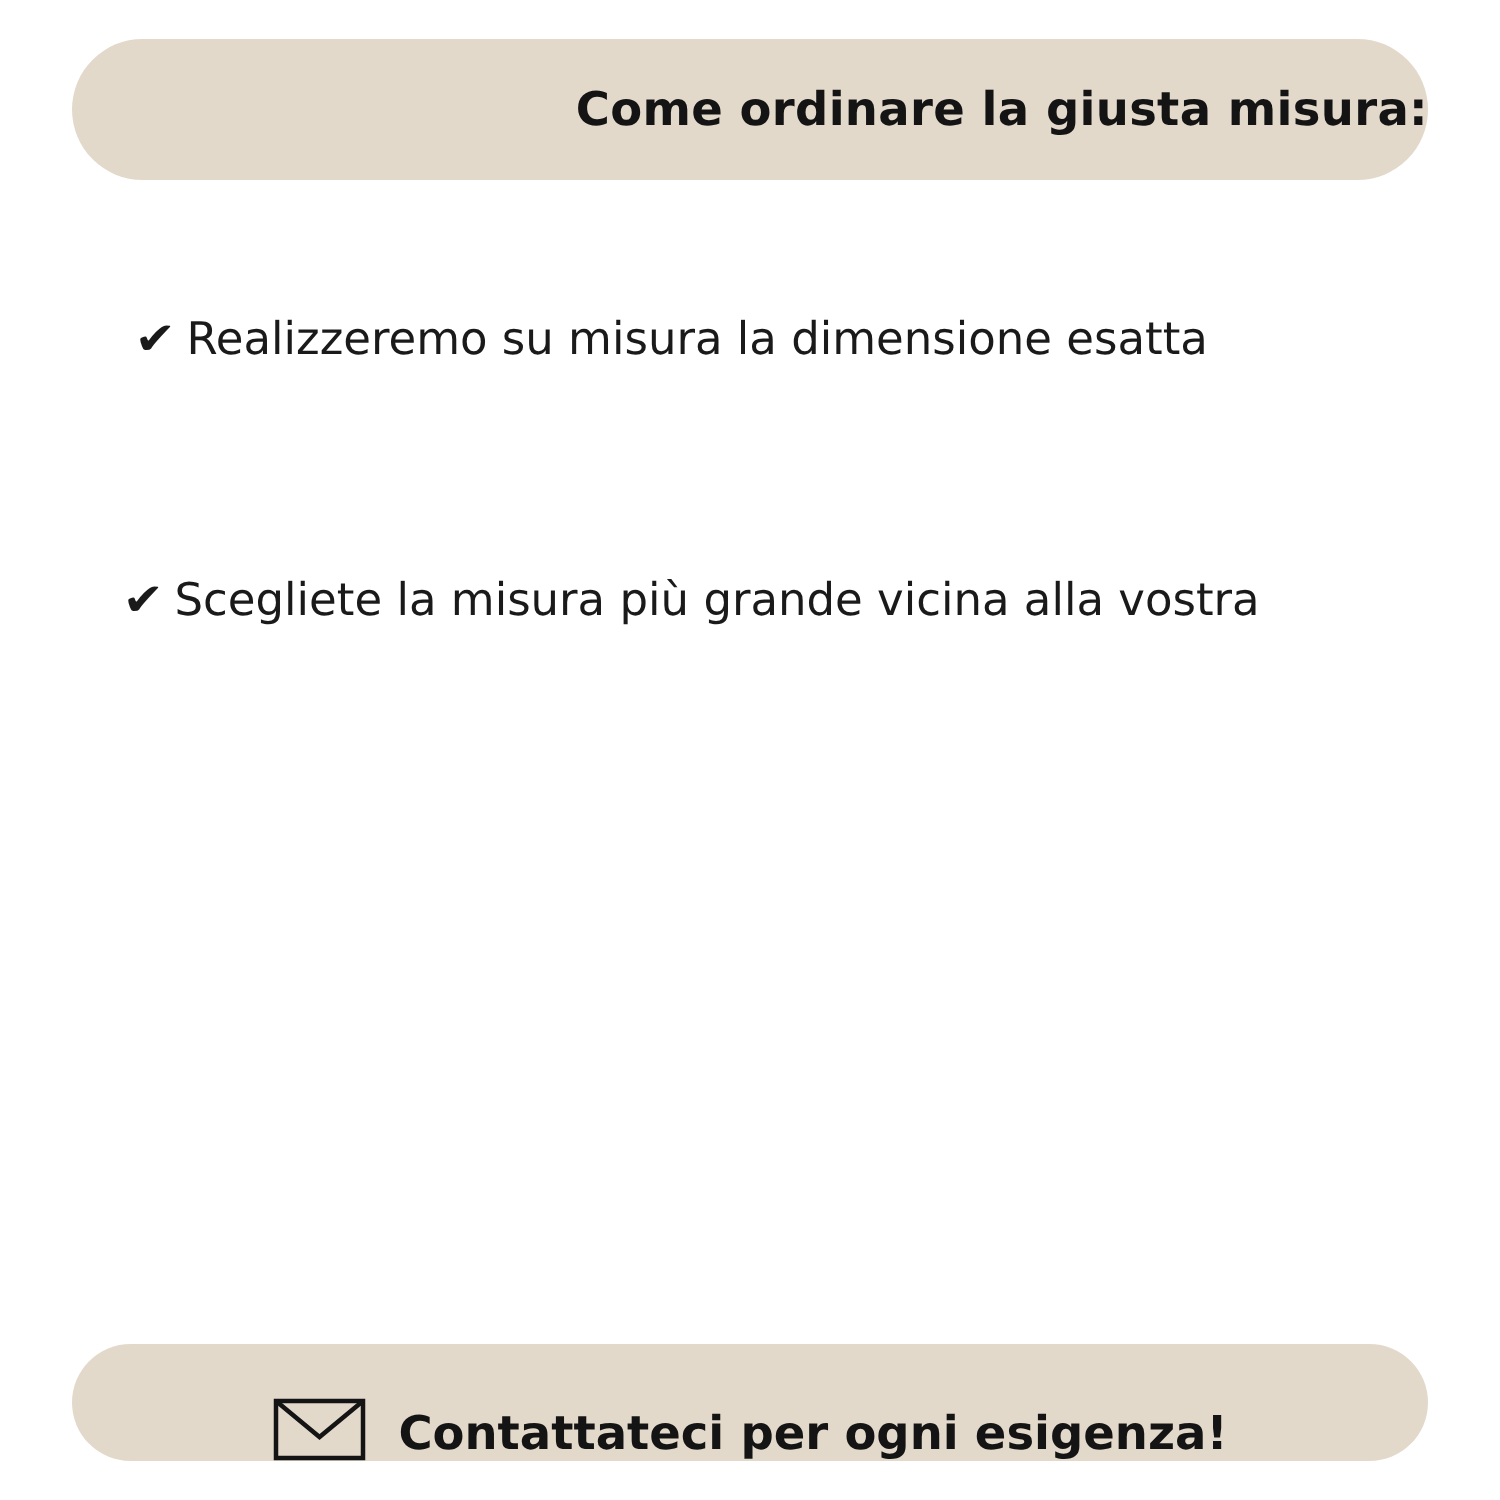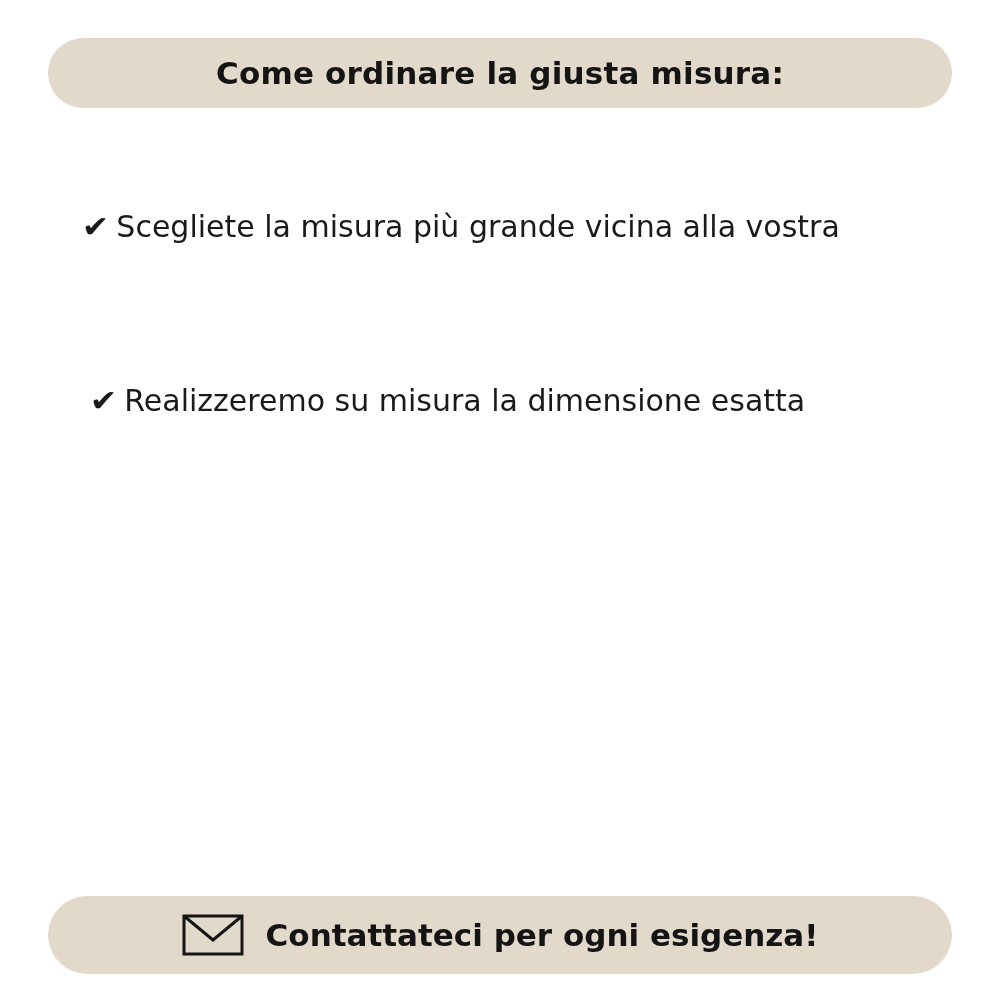--- a/index.html
+++ b/index.html
@@ -25,23 +25,24 @@
   .pill {
     position: absolute;
     background: #e3d9cb;
     border-radius: 60px;
     display: flex;
     align-items: center;
     justify-content: center;
   }
   .pill-header {
     left: 48px;
-    top: 38px;
+    top: 26px;
     width: 904px;
-    height: 70px;
+    height: 94px;
+    justify-content: flex-end;
   }
   .pill-header .pill-text {
     font-size: 31px;
     font-weight: bold;
     letter-spacing: 0.2px;
     color: #141414;
   }
 
   
   .body-block {
@@ -79,20 +80,21 @@
     color: #f2c14e;
   }
 
   
   .pill-footer {
     left: 48px;
     top: 896px;
     width: 904px;
     height: 78px;
     gap: 22px;
+    align-items: flex-end;
   }
   .pill-footer .pill-text {
     font-size: 31px;
     font-weight: bold;
     color: #141414;
   }
   .env-icon {
     width: 62px;
     height: 42px;
     flex: 0 0 auto;
@@ -102,26 +104,26 @@
 <body>
 
 <div class="page">
 
   <div class="pill pill-header">
     <span class="pill-text">Come ordinare la giusta misura:</span>
   </div>
 
   <div class="body-block">
 
+    <div class="line indent">
+      <span class="check">✔</span><span>Realizzeremo su misura la dimensione esatta</span>
+    </div>
+
     <div class="line">
       <span class="check">✔</span><span>Scegliete la misura più grande vicina alla vostra</span>
-    </div>
-
-    <div class="line indent">
-      <span class="check">✔</span><span>Realizzeremo su misura la dimensione esatta</span>
     </div>
 
     <div class="spacer"></div>
 
 
 
 
     <div class="line">
       
     </div>

